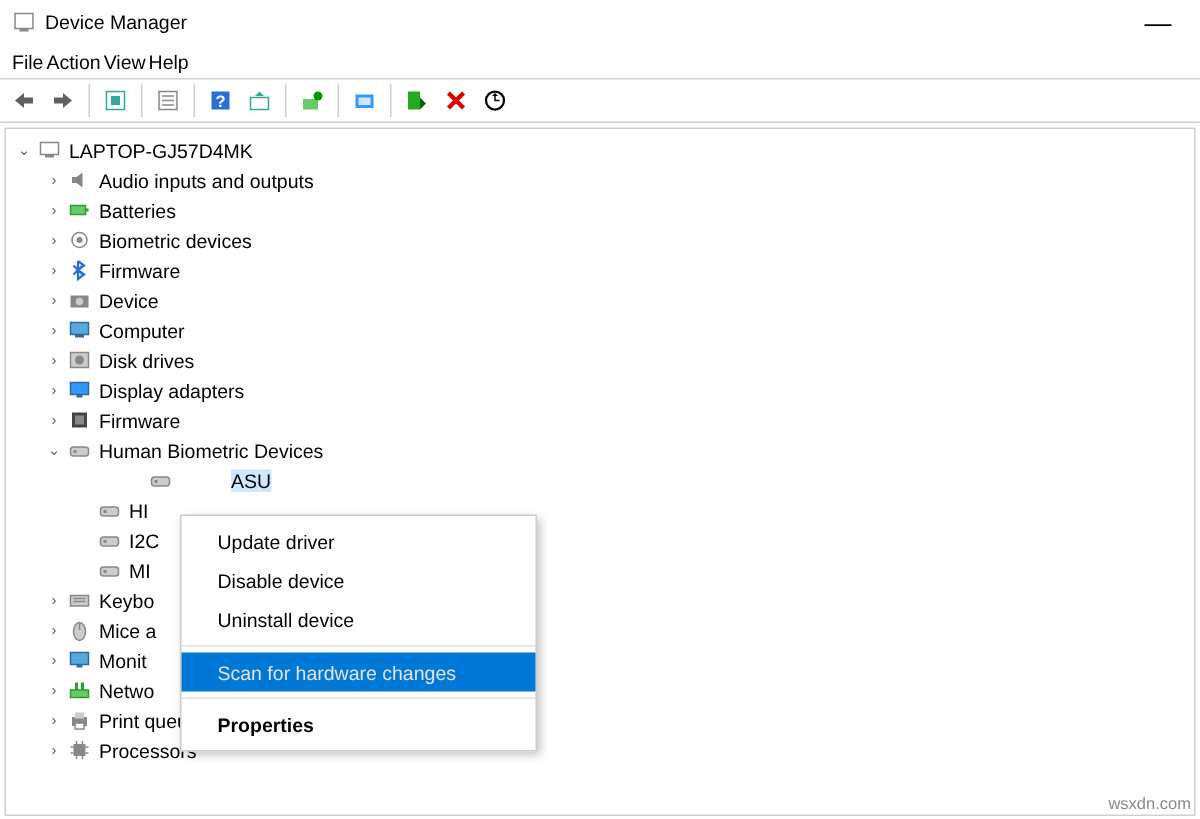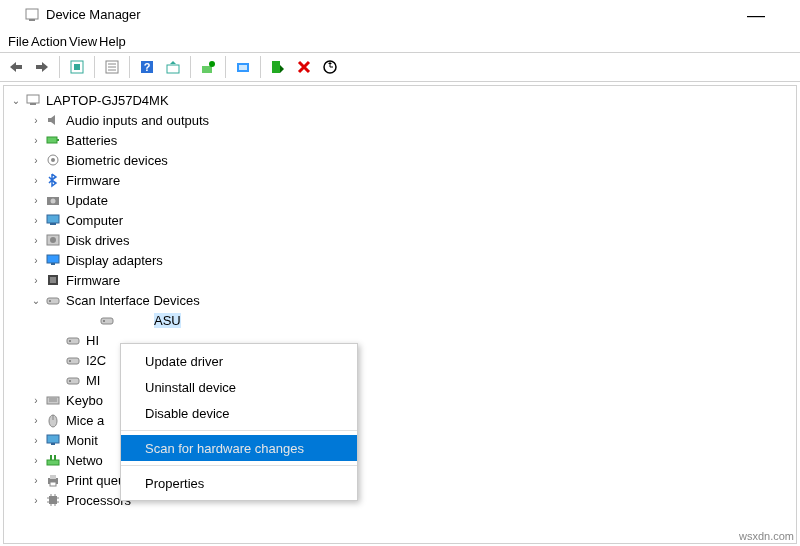--- a/index.html
+++ b/index.html
@@ -1,37 +1,37 @@
 <!DOCTYPE html>
 <html><head>
 <meta charset="utf-8">
 <style>
   * { box-sizing: border-box; font-family: "Segoe UI", Tahoma, sans-serif; }
   body { margin: 0; width: 800px; height: 546px; background: #fff; overflow: hidden; font-size: 13px; color: #000; }
-  .title-bar { height: 30px; display: flex; align-items: center; padding: 0 24px; border-bottom: 1px solid #fff; }
+  .title-bar { height: 30px; display: flex; align-items: center; padding: 0 8px; border-bottom: 1px solid #fff; }
   .title-bar .t-icon { width: 16px; height: 16px; margin-right: 6px; display:flex;align-items:center;justify-content:center;}
   .title-bar .title { flex: 1; font-size: 13px; }
   .title-bar .min { width: 40px; text-align: center; font-size: 18px; line-height: 14px; }
   .menu-bar { height: 22px; display: flex; align-items: center; gap: 2px; padding: 0 8px; font-size: 13px; }
   .menu-bar span { cursor: default; }
   .toolbar { height: 30px; border-top: 1px solid #d0d0d0; border-bottom: 1px solid #d0d0d0; display: flex; align-items: center; padding: 0 4px; gap: 2px; }
   .tbtn { width: 24px; height: 24px; display:flex; align-items:center; justify-content:center; }
   .tsep { width: 1px; height: 22px; background: #d0d0d0; margin: 0 3px; }
   .tree-wrap { border: 1px solid #d0d0d0; position: absolute; left: 3px; right: 3px; top: 85px; bottom: 2px; overflow: hidden; background:#fff; }
   .tree { padding: 4px 0; }
   .row { height: 20px; display: flex; align-items: center; white-space: nowrap; }
   .tw { width: 16px; text-align: center; color: #666; font-size: 10px; cursor: default; }
   .nicon { width: 18px; height: 16px; display:flex; align-items:center; justify-content:center; margin-right: 4px; }
   .lbl { font-size: 13px; }
   .sel { background: #cde8ff; }
   .ctx { position: absolute; left: 120px; top: 343px; width: 238px; background: #fff; border: 1px solid #ccc; box-shadow: 2px 2px 6px rgba(0,0,0,0.25); padding: 4px 0; }
   .ctx .mi { height: 26px; display: flex; align-items: center; padding: 0 24px; font-size: 13px; }
   .ctx .mi.hover { background: #0078d7; color: #e5e5e5; }
   .ctx .msep { height: 1px; background: #e0e0e0; margin: 4px 0; }
-  .ctx .mi.bold { font-weight: 400; }
+  .ctx .mi.bold { font-weight: 700; }
   .watermark { position: absolute; right: 6px; bottom: 4px; font-size: 11px; color: #888; }
 </style>
 </head>
 <body>
 
 <div class="title-bar">
   <span class="t-icon">
     <svg width="16" height="16">
         <rect x="2" y="2" width="12" height="10" fill="#fff" stroke="#888"></rect>
         <rect x="5" y="12" width="6" height="2" fill="#888"></rect>
@@ -179,21 +179,21 @@
           <span class="lbl">Firmware</span>
         </div>
         <div class="row" style="padding-left: 24px;">
           <span class="tw">›</span>
           <span class="nicon">
             <svg width="16" height="16">
               <rect x="2" y="5" width="12" height="8" fill="#888"></rect>
               <circle cx="8" cy="9" r="2.5" fill="#ccc"></circle>
             </svg>
           </span>
-          <span class="lbl">Update</span>
+          <span class="lbl">Device</span>
         </div>
         <div class="row" style="padding-left: 24px;">
           <span class="tw">›</span>
           <span class="nicon">
             <svg width="16" height="16">
               <rect x="2" y="3" width="12" height="8" fill="#5ad" stroke="#369"></rect>
               <rect x="5" y="11" width="6" height="2" fill="#369"></rect>
             </svg>
           </span>
           <span class="lbl">Computer</span>
@@ -229,21 +229,21 @@
           <span class="lbl">Firmware</span>
         </div>
         <div class="row" style="padding-left: 24px;">
           <span class="tw">⌄</span>
           <span class="nicon">
             <svg width="16" height="16">
               <rect x="2" y="6" width="12" height="6" rx="2" fill="#ccc" stroke="#888"></rect>
               <rect x="4" y="8" width="2" height="2" fill="#888"></rect>
             </svg>
           </span>
-          <span class="lbl">Scan Interface Devices</span>
+          <span class="lbl">Human Biometric Devices</span>
         </div>
         <div class="row" style="padding-left: 44px; gap: 34px;">
           <span class="tw"></span>
           <span class="nicon">
             <svg width="16" height="16">
               <rect x="2" y="6" width="12" height="6" rx="2" fill="#ccc" stroke="#888"></rect>
               <rect x="4" y="8" width="2" height="2" fill="#888"></rect>
             </svg>
           </span>
           <span class="lbl sel">ASU</span>
@@ -348,21 +348,21 @@
           </span>
           <span class="lbl">Processors</span>
         </div>
       </div>
 
   </div>
 </div>
 
 <div class="ctx">
   <div class="mi">Update driver</div>
+  <div class="mi">Disable device</div>
   <div class="mi">Uninstall device</div>
-  <div class="mi">Disable device</div>
   <div class="msep"></div>
   <div class="mi hover">Scan for hardware changes</div>
   <div class="msep"></div>
   <div class="mi bold">Properties</div>
 </div>
 
 <div class="watermark">wsxdn.com</div>
 
 </body></html>

